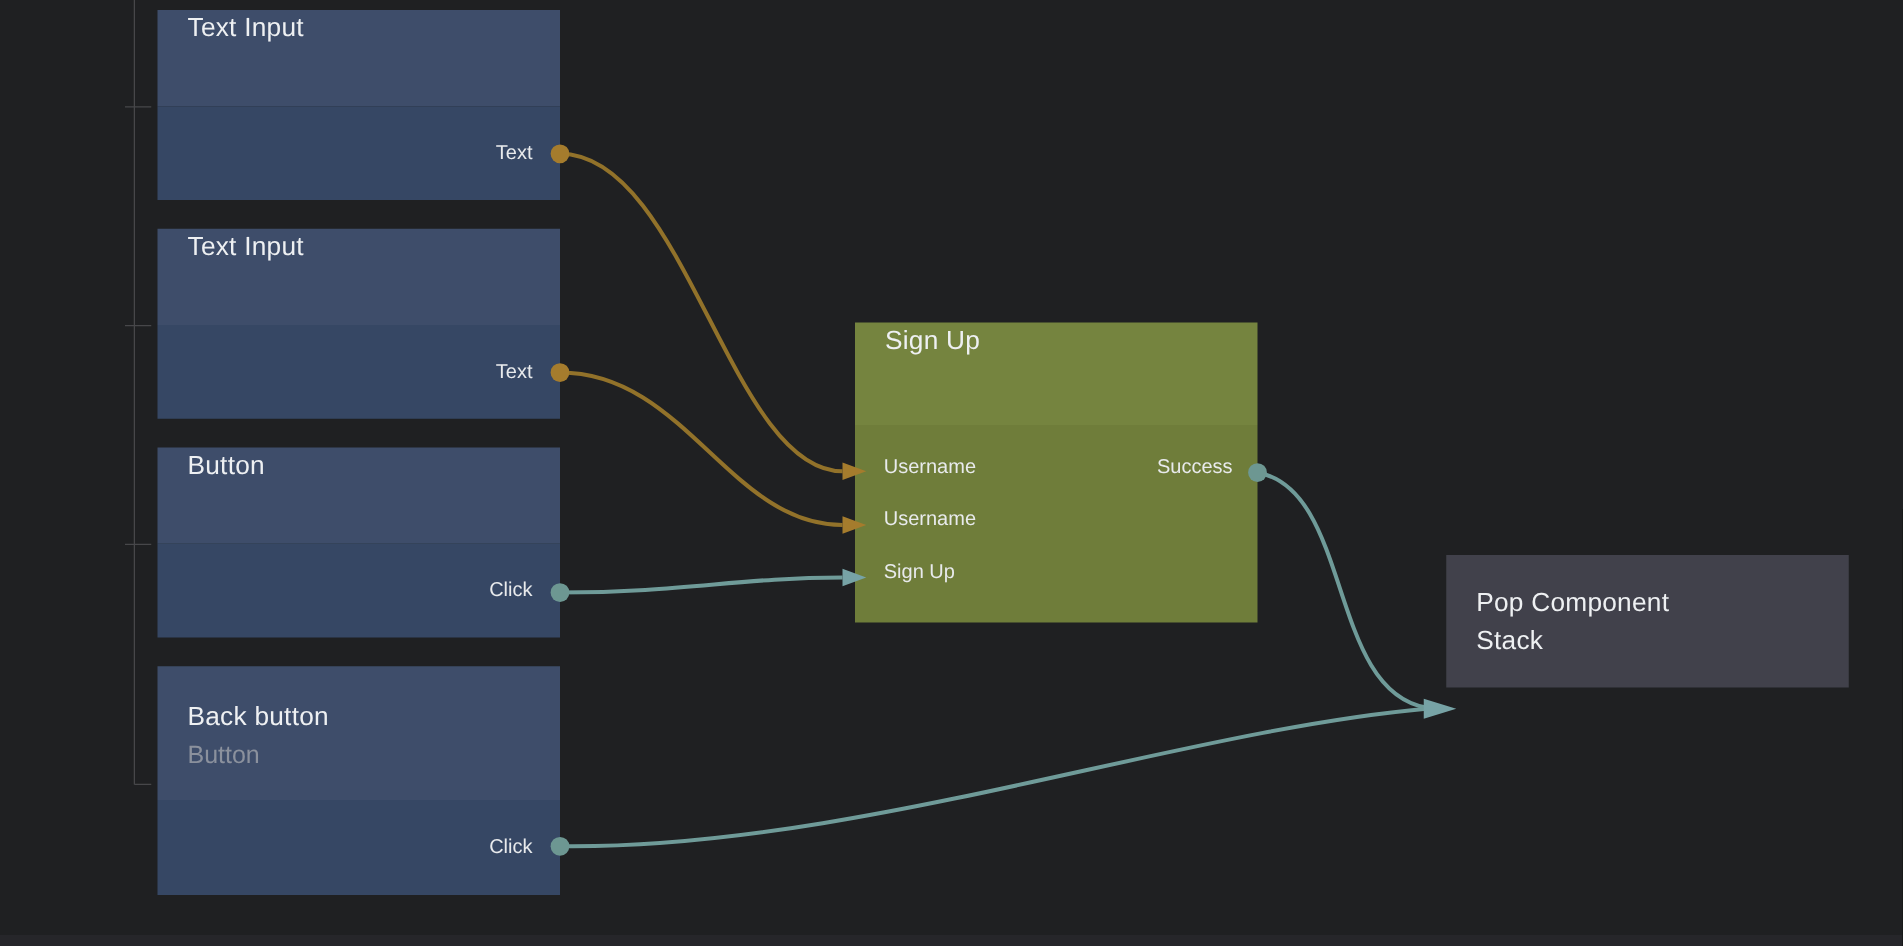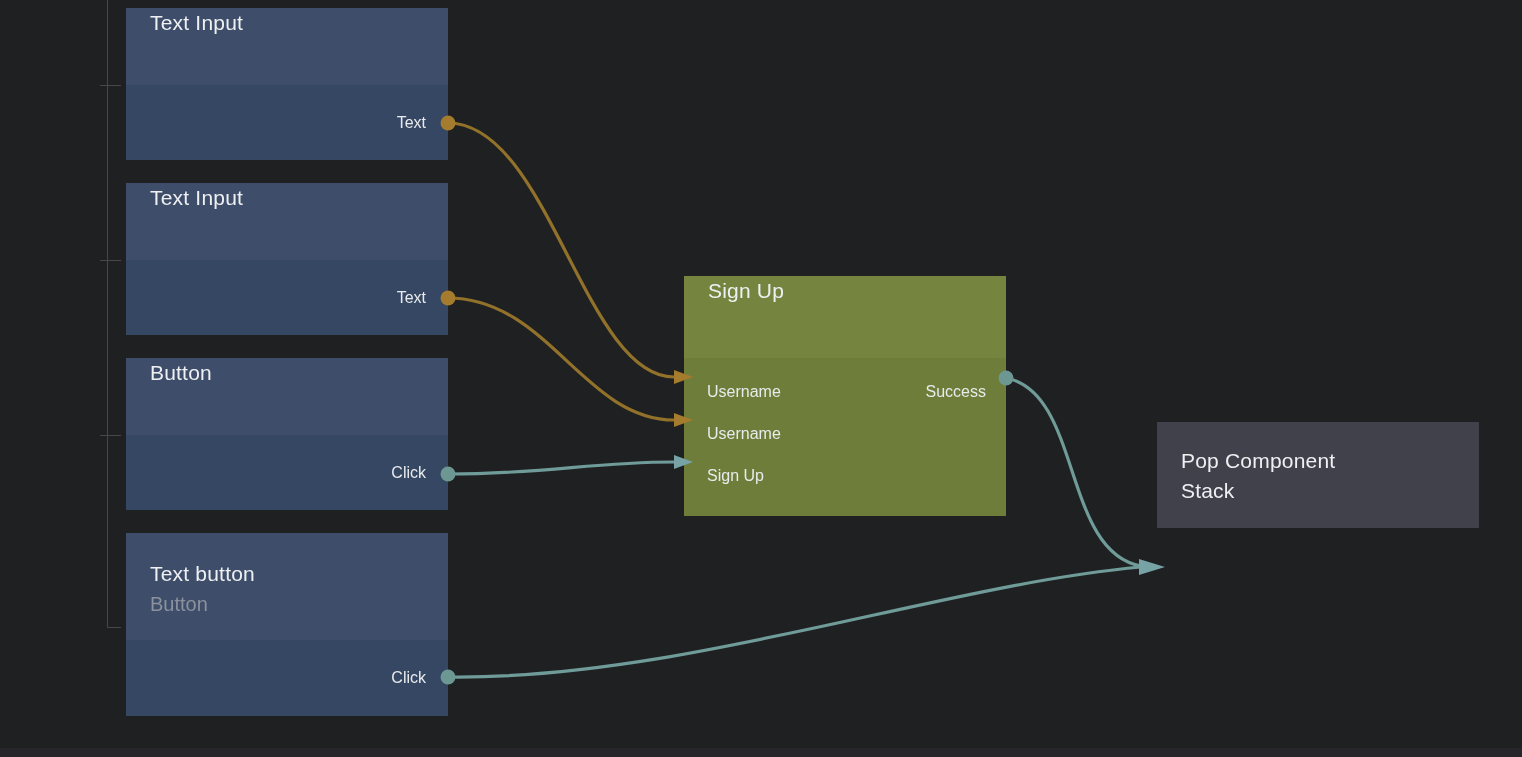--- a/index.html
+++ b/index.html
@@ -41,21 +41,21 @@
     white-space:nowrap;
   }
   .out-row{justify-content:flex-end;padding-right:22px;}
   .io-row{justify-content:space-between;padding-left:23px;padding-right:20px;}
   .in-row{justify-content:flex-start;padding-left:23px;}
 
   .blue .node-header{background:var(--node_blue_header,#3e4d6a);}
   .blue .node-body{background:var(--node_blue_body,#364764);}
   .olive .node-header{background:var(--node_olive_header,#75843f);}
   .olive .node-body{background:var(--node_olive_body,#6f7d3a);}
-  .gray .node-header{background:var(--node_gray_header,#41414b);}
+  .gray .node-header{background:var(--node_gray_header,#41414b);margin-top:22px;}
   .gray .node-body{background:var(--node_gray_body,#3a3a43);}
 
   #wire-layer{
     position:absolute;left:0;top:0;width:1522px;height:757px;
     pointer-events:none;
   }
   .wire{fill:none;stroke-width:3.2px;}
   .wire.orange{stroke:var(--wire_orange,#92722a);}
   .wire.teal{stroke:var(--wire_teal,#6f9b99);}
   .port.orange{fill:var(--port_orange,#a57c2d);}
@@ -102,31 +102,31 @@
     </div>
     <div class="node-body" style="height:75px;">
       <div class="row row-full out-row">
         <span class="label">Click</span>
       </div>
     </div>
   </div>
 
   <div class="node blue" style="left:126px;top:533px;">
     <div class="node-header" style="height:107px;justify-content:flex-start;padding-top:26px;">
-      <div class="node-title">Text button</div>
+      <div class="node-title">Back button</div>
       <div class="node-subtitle">Button</div>
     </div>
     <div class="node-body" style="height:76px;">
       <div class="row row-full out-row">
         <span class="label">Click</span>
       </div>
     </div>
   </div>
 
-  <div class="node olive" style="left:684px;top:276px;">
+  <div class="node olive" style="left:684px;top:258px;">
     <div class="node-header" style="height:82px;">
       <div class="node-title">Sign Up</div>
     </div>
     <div class="node-body" style="height:158px;padding-top:13px;">
       <div class="row io-row">
         <span class="label">Username</span>
         <span class="label">Success</span>
       </div>
       <div class="row in-row">
         <span class="label">Username</span>

